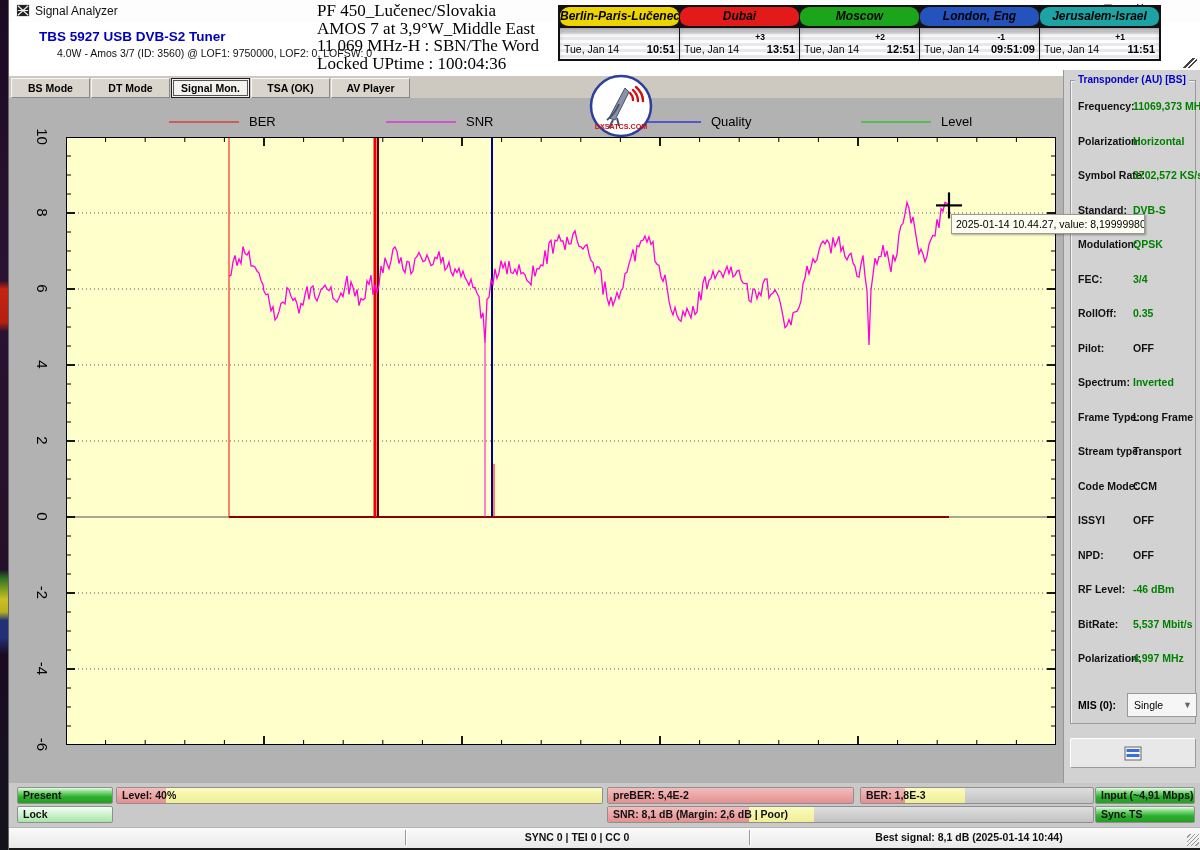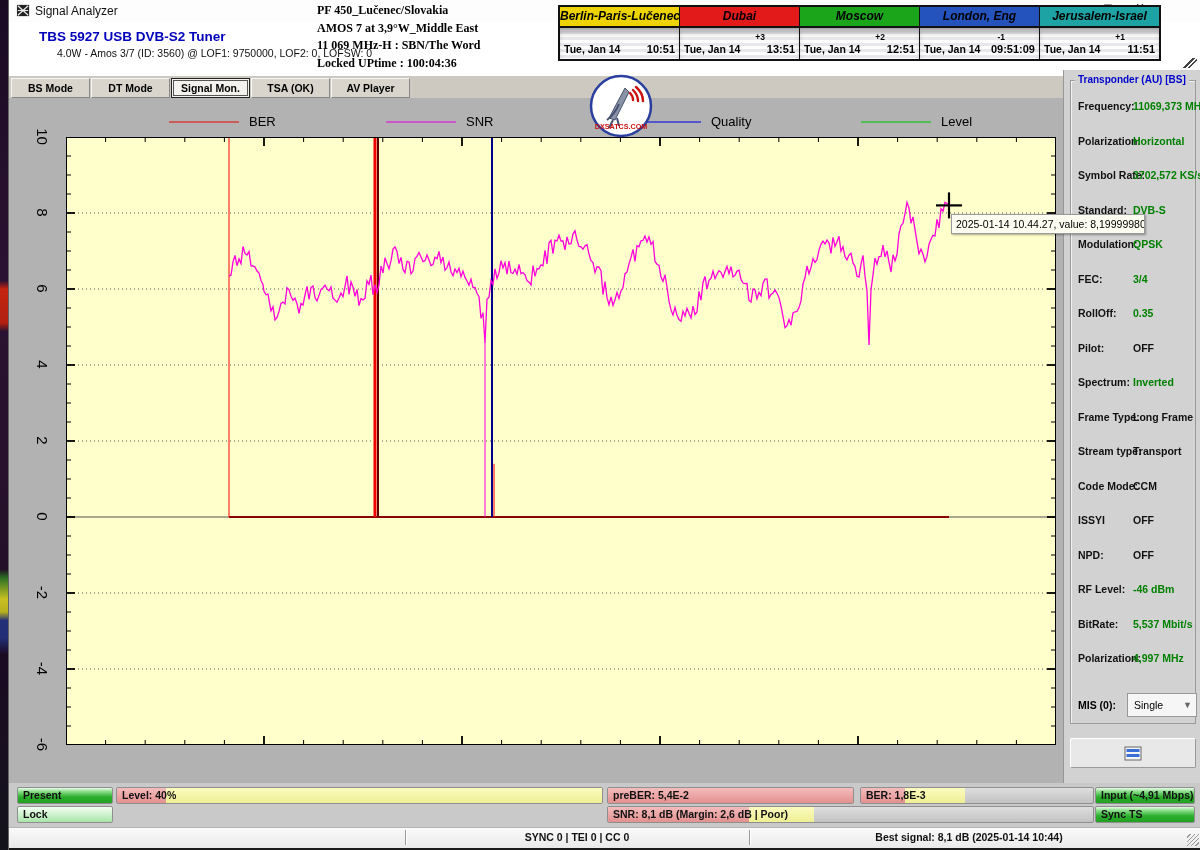--- a/index.html
+++ b/index.html
@@ -13,31 +13,31 @@
   
   #titlebar{position:absolute;left:0;top:0;width:100%;height:22px;background:#fdfdfd;border-bottom:1px solid #e8e8e8;}
   #titlebar .t{position:absolute;left:26px;top:4px;font-size:12px;color:#111;}
   #app-icon{position:absolute;left:7px;top:3px;width:15px;height:15px;}
   .winctl{position:absolute;top:1px;font-size:11px;color:#333;width:18px;text-align:center;}
   
   #header{position:absolute;left:0;top:22px;width:100%;height:54px;background:#fff;}
   #tuner-name{position:absolute;left:30px;top:7px;font-size:13.5px;font-weight:bold;color:#0000bb;}
   #tuner-details{position:absolute;left:48px;top:25px;font-size:10.5px;color:#111;}
   #site-header{position:absolute;left:308px;top:-20px;width:250px;
-     font-family:"Liberation Serif",serif;font-weight:bold;font-size:12px;line-height:17.5px;color:#000;}
+     font-family:"Liberation Serif",serif;font-weight:normal;font-size:17px;line-height:17.5px;color:#000;}
   
   #clocks{position:absolute;left:549px;top:5px;display:flex;border:2px solid #111;background:#111;z-index:30;}
   .clock{width:119px;border-left:1px solid #111;}
   .clock:first-child{border-left:none;}
   .clock-head{height:19px;line-height:19px;text-align:center;font-size:12px;font-weight:bold;
-     font-style:italic;color:#000;border-bottom:2px solid #111;white-space:nowrap;overflow:hidden;}
+     font-style:italic;color:#000;border-bottom:2px solid #111;white-space:nowrap;overflow:hidden;border-radius:9px;}
   .clock-body{position:relative;height:31px;
      background:repeating-linear-gradient(#fdfdfd 0 3px,#e8e8ec 3px 6px);
      box-shadow:inset 0 6px 6px -3px rgba(60,60,70,.55);}
-  .clock-date{position:absolute;left:4px;bottom:4px;font-size:10.5px;font-weight:bold;}
+  .clock-date{position:absolute;left:4px;bottom:4px;font-size:10.5px;font-weight:normal;}
   .clock-off{position:absolute;right:34px;top:4px;font-size:8.5px;font-weight:bold;}
   .clock-time{position:absolute;right:4px;bottom:4px;font-size:11px;font-weight:bold;}
   #clock-grip{position:absolute;left:1172px;top:58px;width:16px;height:10px;
      background:linear-gradient(135deg,transparent 45%,#444 45%,#444 55%,transparent 55%,transparent 62%,#444 62%,#444 72%,transparent 72%);z-index:31;}
   
   #tabrow{position:absolute;left:0;top:76px;width:1054px;height:22px;background:#cdc9c1;}
   .tab{position:absolute;top:2px;height:18px;line-height:18px;width:77px;text-align:center;
      font-size:10.5px;font-weight:bold;background:#d9d5cd;border:1px solid #888;
      border-top-color:#f5f5f5;border-left-color:#f5f5f5;cursor:default;}
   .tab.active{background:#f4f2ee;border:1px solid #222;outline:1px solid #555;outline-offset:-3px;text-align:center;}

